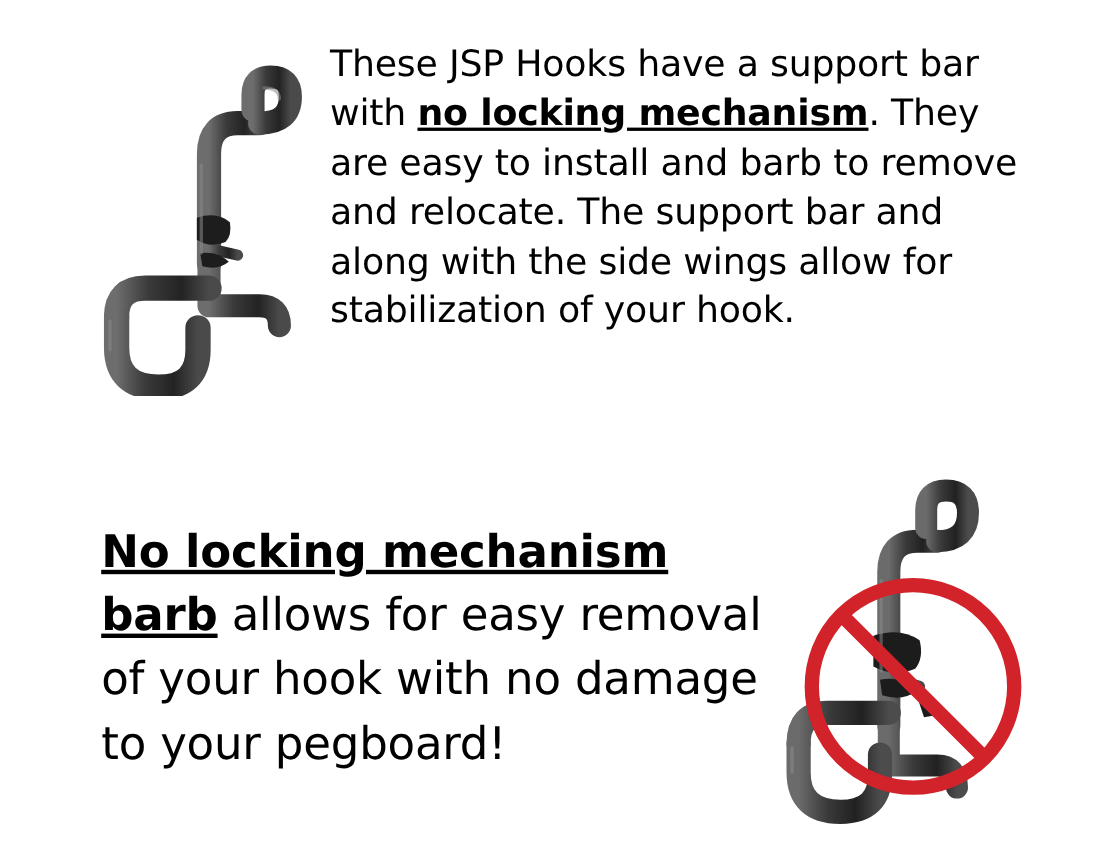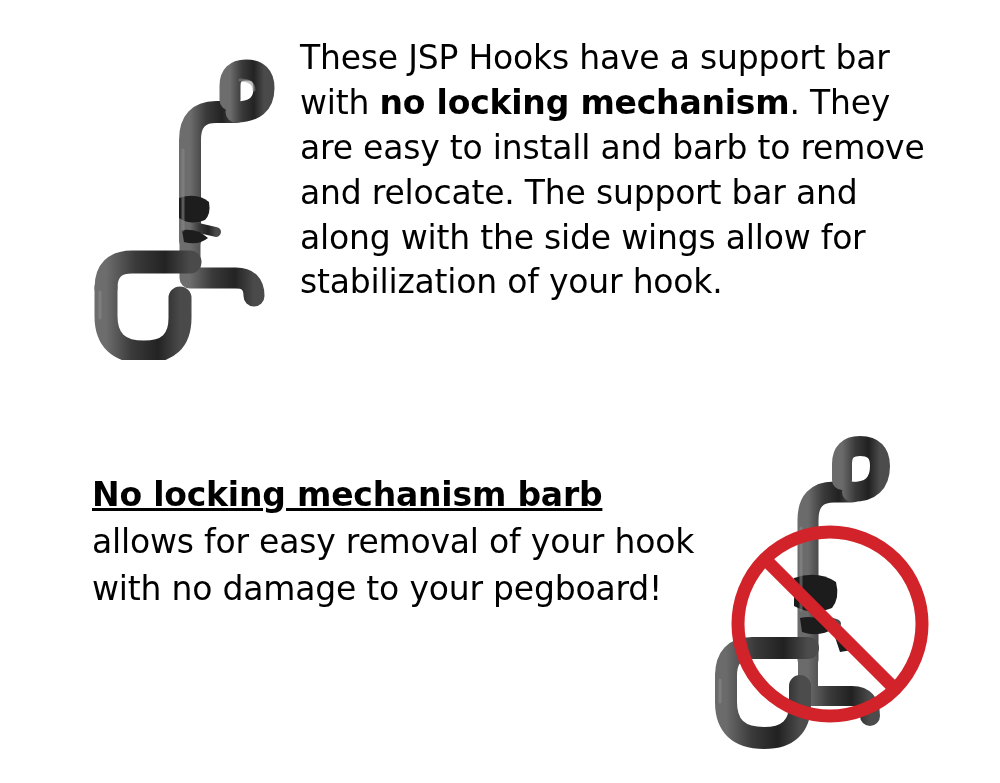--- a/index.html
+++ b/index.html
@@ -30,37 +30,38 @@
     left: 300px;
     top: 36px;
     width: 640px;
     font-size: 33px;
     line-height: 1.36;
     letter-spacing: -0.2px;
     color: #000000;
   }
   #top-text .em {
     font-weight: bold;
+    text-decoration: underline;
   }
 
   
   #bottom-section {
     position: absolute;
     left: 0;
     top: 400px;
     width: 1000px;
     height: 383px;
   }
 
   #bottom-text {
     position: absolute;
     left: 92px;
     top: 72px;
     width: 620px;
-    font-size: 33px;
+    font-size: 41px;
     line-height: 1.42;
     letter-spacing: -0.2px;
     color: #000000;
   }
   #bottom-text .em {
     font-weight: bold;
     text-decoration: underline;
   }
 
   

